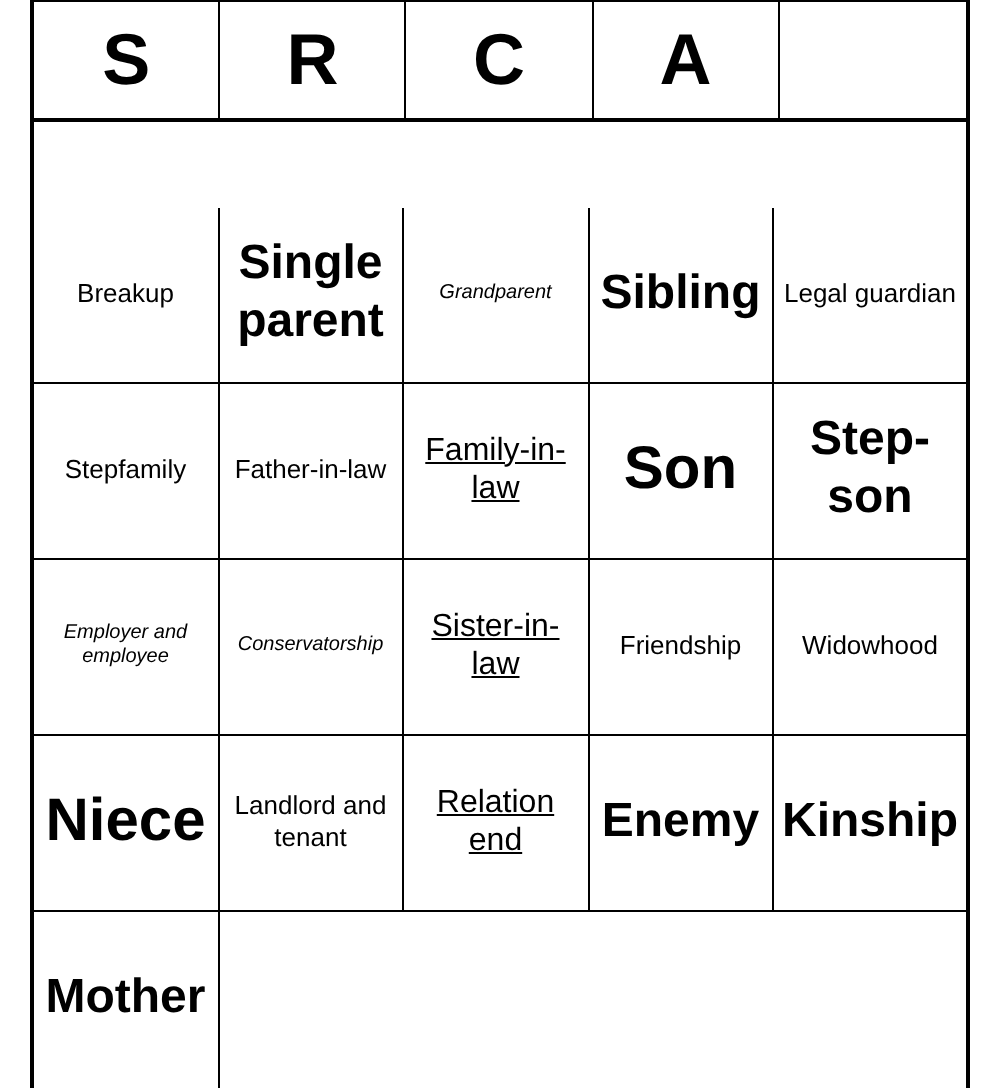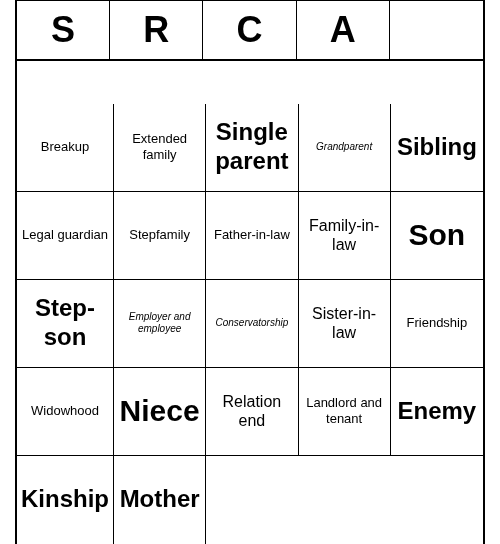--- a/index.html
+++ b/index.html
@@ -79,20 +79,21 @@
       font-size: 10px;
       font-style: italic;
     }
 
     .size-sm {
       font-size: 13px;
     }
 
     .size-md {
       font-size: 16px;
+      text-decoration: underline;
     }
 
     .size-lg {
       font-size: 24px;
       font-weight: bold;
     }
 
     .size-xl {
       font-size: 30px;
       font-weight: bold;
@@ -105,23 +106,20 @@
   <div class="bingo-header">
     <div class="header-cell">S</div>
     <div class="header-cell">R</div>
     <div class="header-cell">C</div>
     <div class="header-cell">A</div>
     <div class="header-cell"></div>
   </div>
   <div class="bingo-grid" id="grid-container">
   <div class="cell">
         <span class="cell-text size-sm">Breakup</span>
-      </div>
-      <div class="cell">
-        <span class="cell-text size-sm">Extended family</span>
       </div>
       <div class="cell">
         <span class="cell-text size-lg">Single parent</span>
       </div>
       <div class="cell">
         <span class="cell-text size-xs">Grandparent</span>
       </div>
       <div class="cell">
         <span class="cell-text size-lg">Sibling</span>
       </div>
@@ -155,24 +153,24 @@
       <div class="cell">
         <span class="cell-text size-sm">Friendship</span>
       </div>
       <div class="cell">
         <span class="cell-text size-sm">Widowhood</span>
       </div>
       <div class="cell">
         <span class="cell-text size-xl">Niece</span>
       </div>
       <div class="cell">
-        <span class="cell-text size-md">Relation end</span>
+        <span class="cell-text size-sm">Landlord and tenant</span>
       </div>
       <div class="cell">
-        <span class="cell-text size-sm">Landlord and tenant</span>
+        <span class="cell-text size-md">Relation end</span>
       </div>
       <div class="cell">
         <span class="cell-text size-lg">Enemy</span>
       </div>
       <div class="cell">
         <span class="cell-text size-lg">Kinship</span>
       </div>
       <div class="cell">
         <span class="cell-text size-lg">Mother</span>
       </div>

